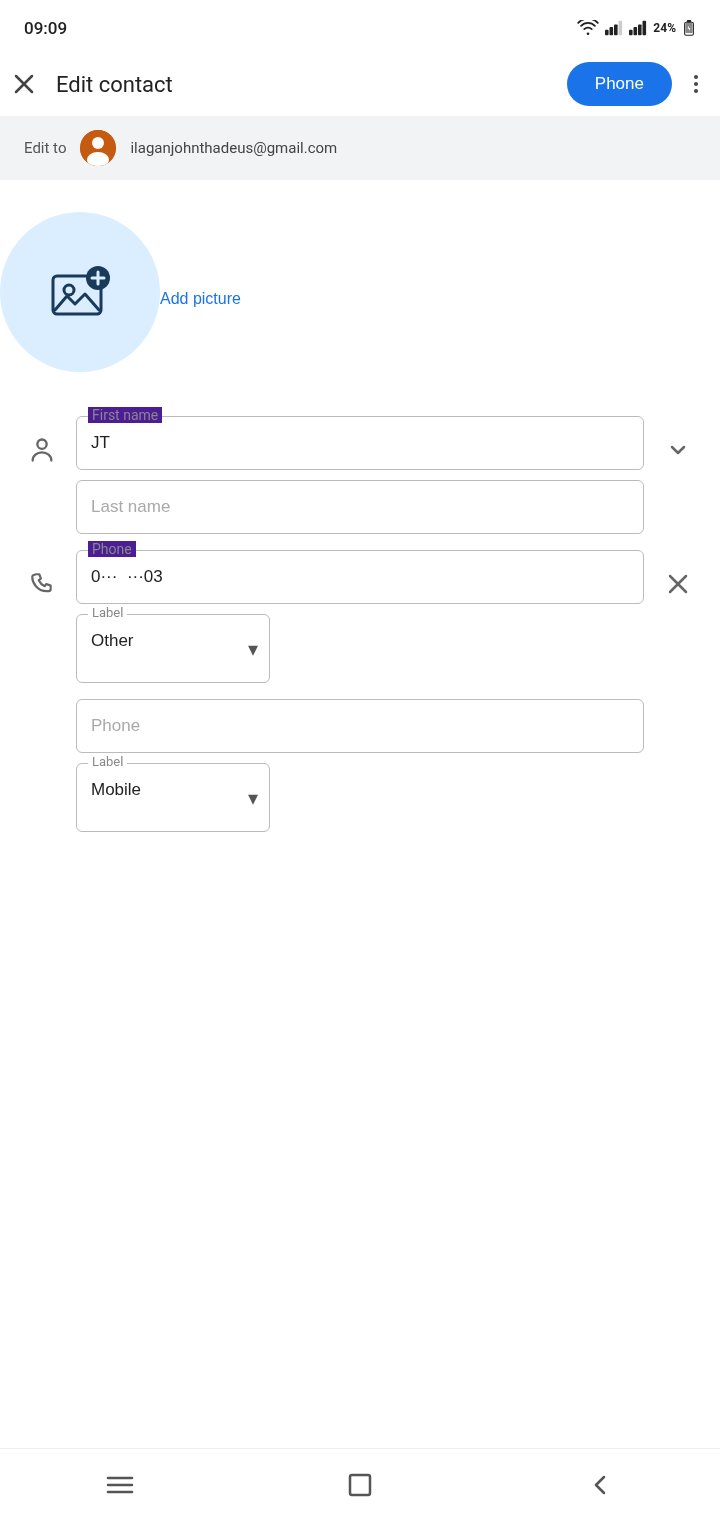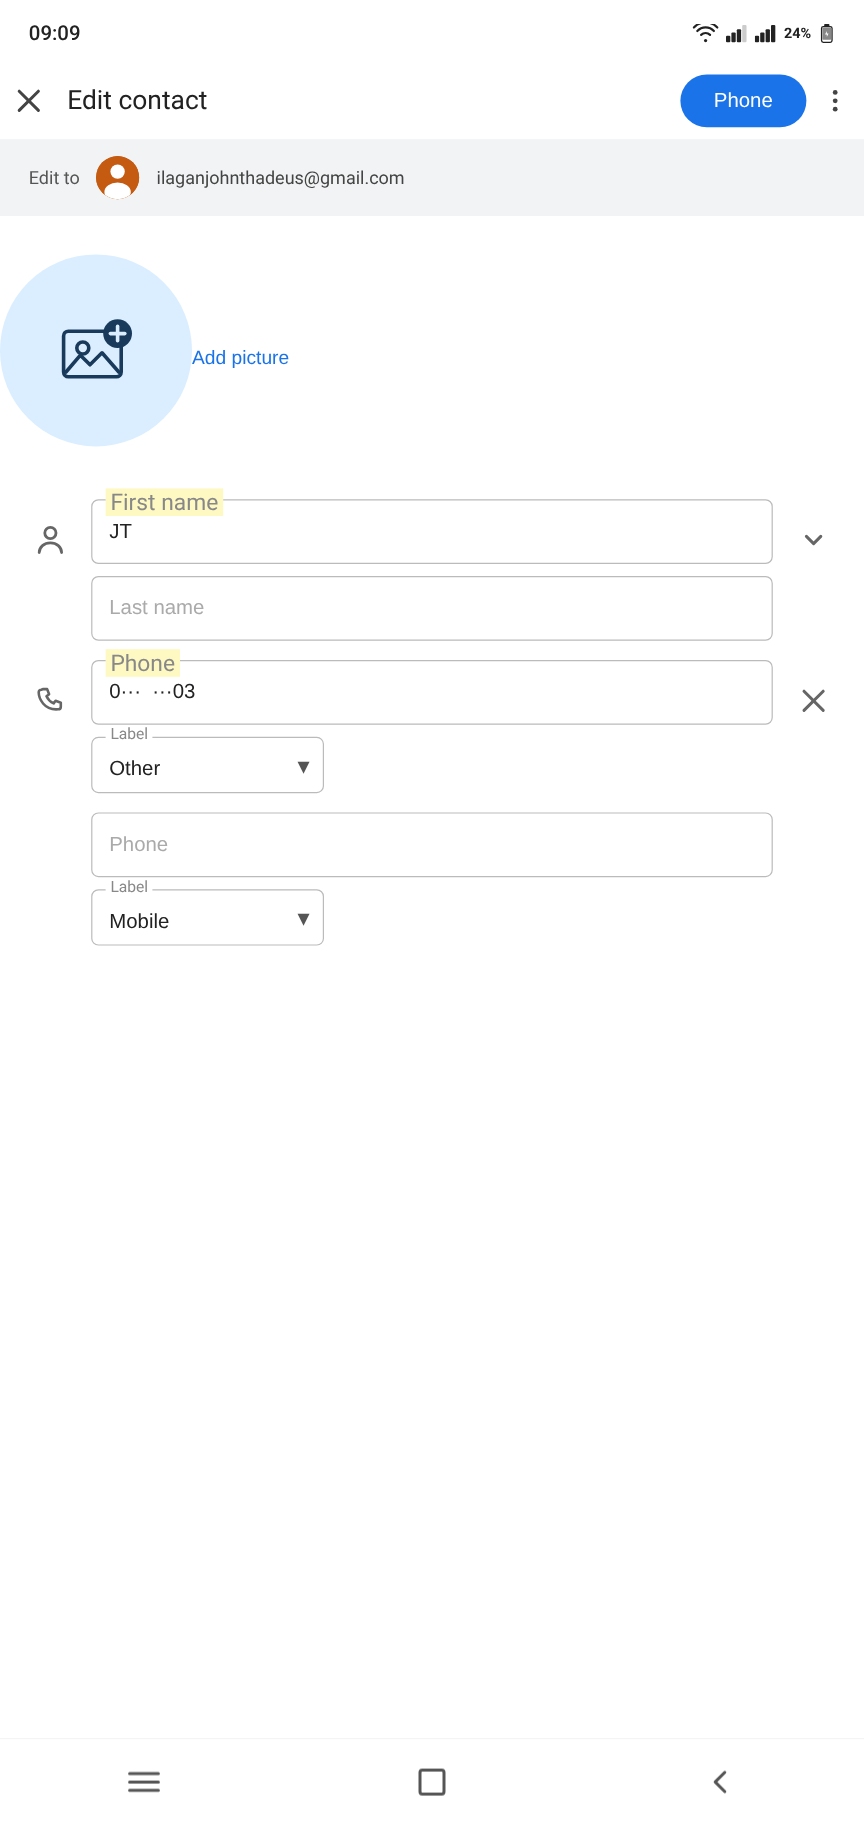--- a/index.html
+++ b/index.html
@@ -170,23 +170,23 @@
     }
 
     .text-field {
       position: relative;
       width: 100%;
     }
     .text-field label {
       position: absolute;
       top: -9px;
       left: 12px;
-      background: #fef9c3;
+      background: #4c1d95;
       padding: 0 4px;
-      font-size: 19px;
+      font-size: 14px;
       color: #888;
     }
     .text-field input {
       width: 100%;
       border: 1.5px solid #bbb;
       border-radius: 6px;
       padding: 16px 14px;
       font-size: 17px;
       color: #222;
       outline: none;
@@ -206,21 +206,21 @@
       left: 12px;
       background: #fff;
       padding: 0 4px;
       font-size: 13px;
       color: #888;
     }
     .label-dropdown select {
       width: 100%;
       border: 1.5px solid #bbb;
       border-radius: 6px;
-      padding: 16px 36px 10px 14px;
+      padding: 16px 36px 32px 14px;
       font-size: 17px;
       color: #222;
       outline: none;
       background: #fff;
       -webkit-appearance: none;
       appearance: none;
       cursor: pointer;
     }
     .dropdown-arrow {
       position: absolute;

